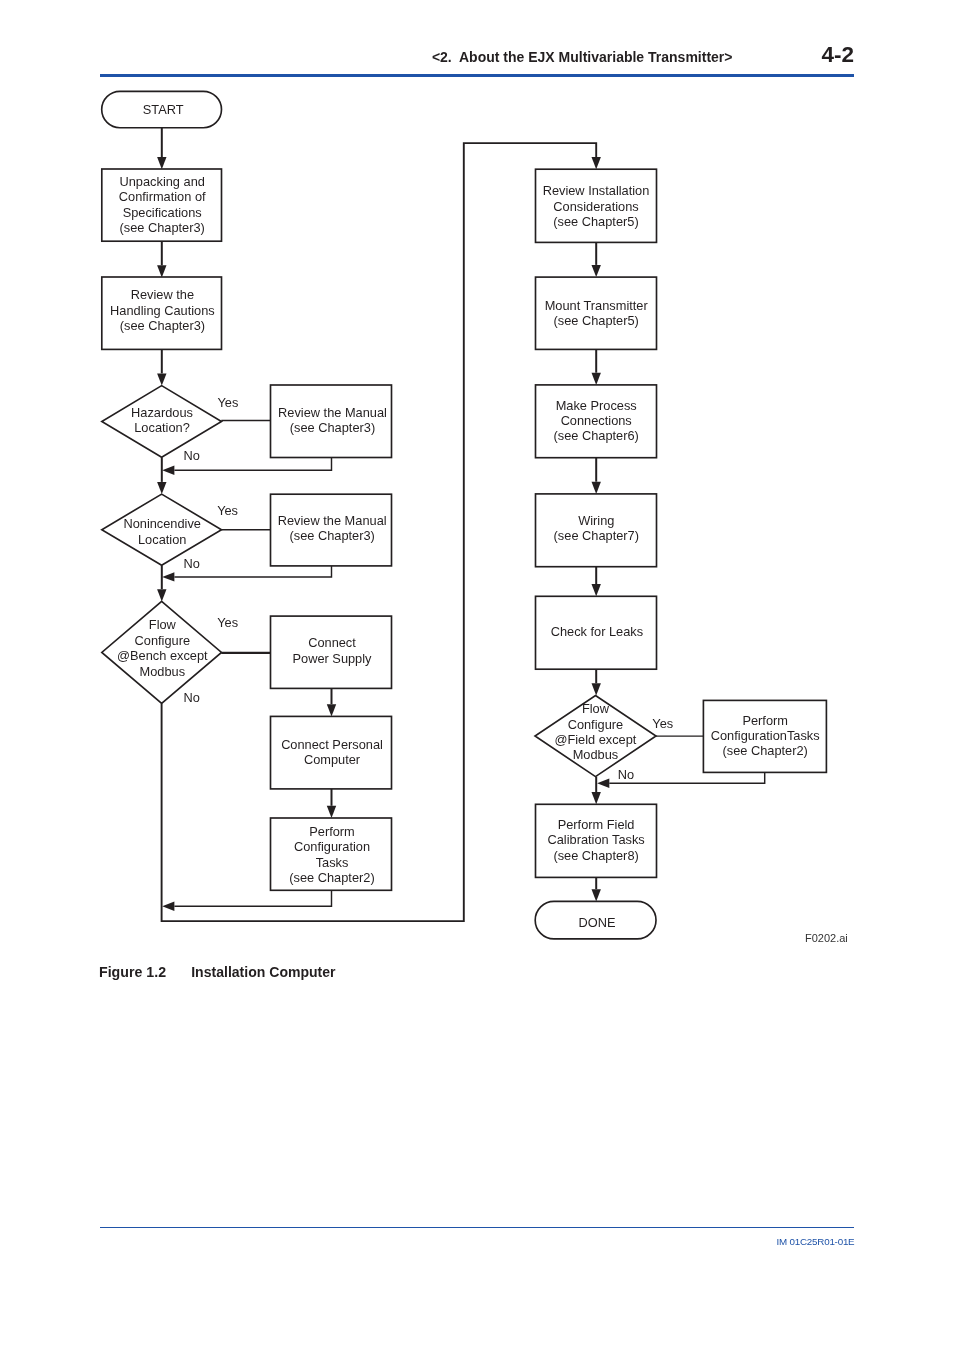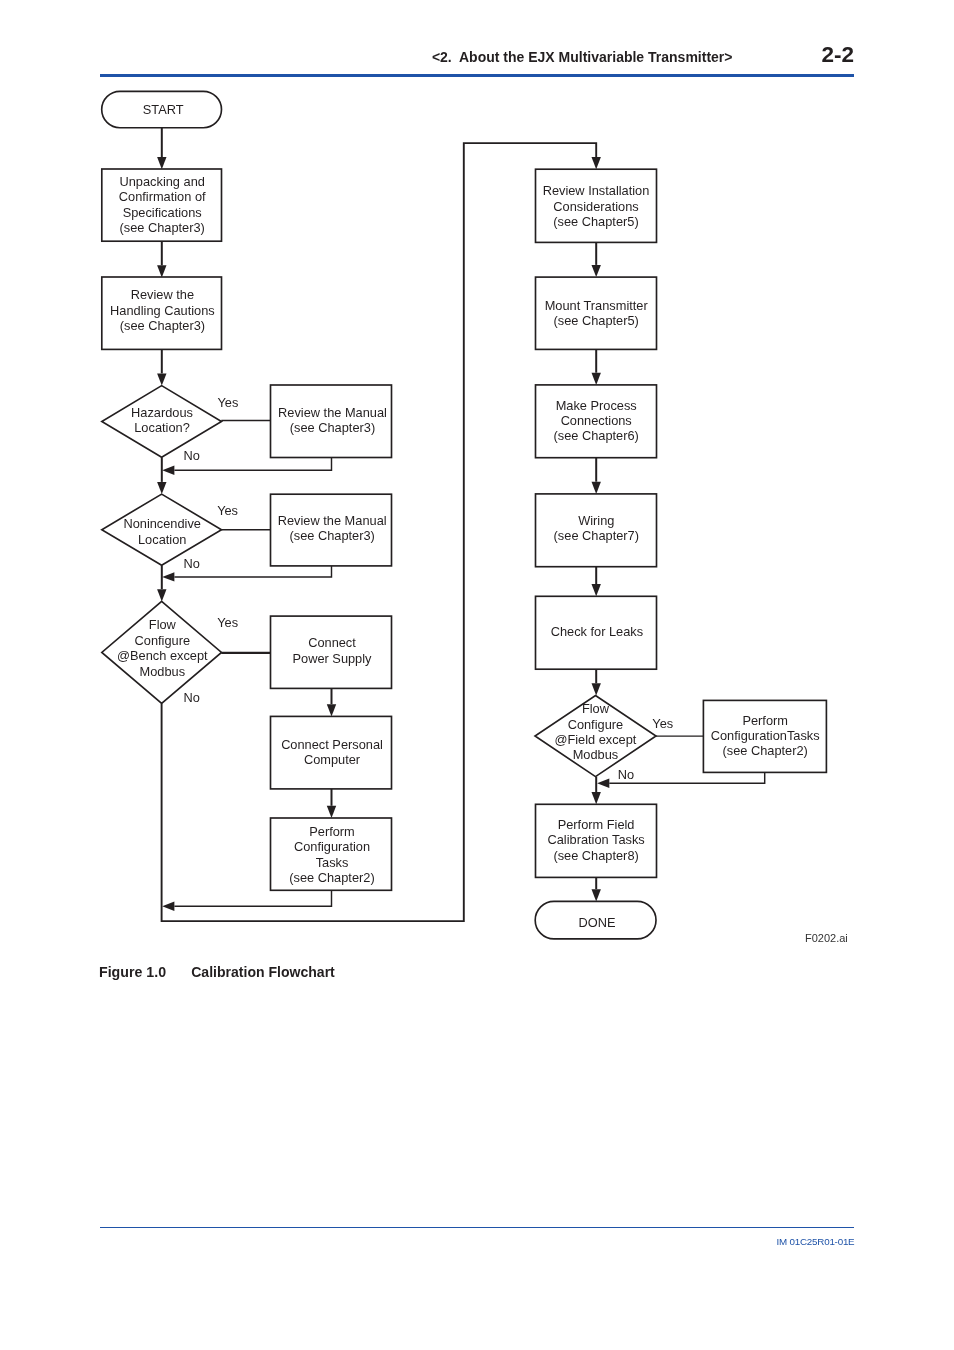--- a/index.html
+++ b/index.html
@@ -17,21 +17,21 @@
   #fig-id{position:absolute;left:805px;top:931.8px;font-size:11px;color:#333333;white-space:pre;}
   svg#flow{position:absolute;left:0;top:0;will-change:transform;}
   svg#flow text{font-family:"Liberation Sans",sans-serif;font-size:12.8px;fill:#231f20;}
 </style>
 </head>
 <body>
 
 <div class="page">
   <div id="hdr-rule"></div>
   <div id="hdr-title">&lt;2.  About the EJX Multivariable Transmitter&gt;</div>
-  <div id="hdr-page">2-2</div>
+  <div id="hdr-page">4-2</div>
   <svg id="flow" width="954" height="960">
       <g>
         <path d="M 161.8 127.5 L 161.8 157.10000000000002" fill="none" stroke="#231f20" stroke-width="2" stroke-linecap="butt" stroke-linejoin="miter"></path>
         <path d="M 157.10000000000002 157.10000000000002 L 166.5 157.10000000000002 L 161.8 169.3 Z" fill="#231f20" stroke="none"></path>
         <path d="M 161.8 240.7 L 161.8 265.3" fill="none" stroke="#231f20" stroke-width="2" stroke-linecap="butt" stroke-linejoin="miter"></path>
         <path d="M 157.10000000000002 265.3 L 166.5 265.3 L 161.8 277.5 Z" fill="#231f20" stroke="none"></path>
         <path d="M 161.8 349.3 L 161.8 373.40000000000003" fill="none" stroke="#231f20" stroke-width="2" stroke-linecap="butt" stroke-linejoin="miter"></path>
         <path d="M 157.10000000000002 373.40000000000003 L 166.5 373.40000000000003 L 161.8 385.6 Z" fill="#231f20" stroke="none"></path>
         <path d="M 221.3 420.4 L 270.5 420.4" fill="none" stroke="#231f20" stroke-width="1.45" stroke-linecap="butt" stroke-linejoin="miter"></path>
         <path d="M 331.5 457.5 L 331.5 470.3 L 174.39999999999998 470.3" fill="none" stroke="#231f20" stroke-width="1.45" stroke-linecap="butt" stroke-linejoin="miter"></path>
@@ -187,17 +187,17 @@
         <text x="191.8" y="460.1" text-anchor="middle">No</text>
         <text x="227.6" y="514.9" text-anchor="middle">Yes</text>
         <text x="191.7" y="568" text-anchor="middle">No</text>
         <text x="227.7" y="627.1" text-anchor="middle">Yes</text>
         <text x="191.6" y="702" text-anchor="middle">No</text>
         <text x="662.8" y="727.9" text-anchor="middle">Yes</text>
         <text x="626" y="778.9" text-anchor="middle">No</text>
       </g>
     </svg>
   <div id="fig-id">F0202.ai</div>
-  <div id="fig-no">Figure 1.0</div>
-  <div id="fig-cap">Calibration Flowchart</div>
+  <div id="fig-no">Figure 1.2</div>
+  <div id="fig-cap">Installation Computer</div>
   <div id="ftr-rule"></div>
   <div id="ftr-code">IM 01C25R01-01E</div>
 </div>
 
 </body></html>

